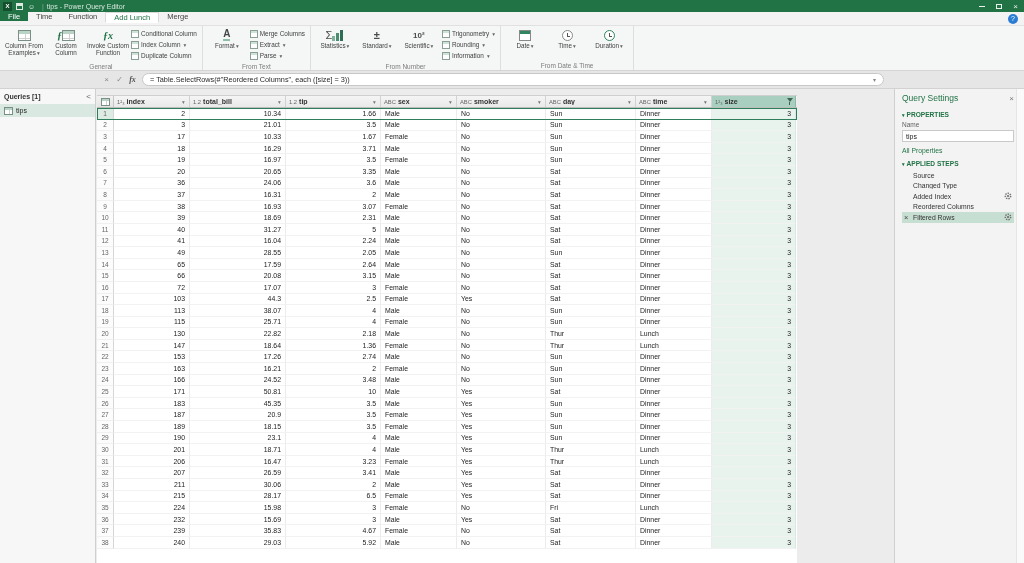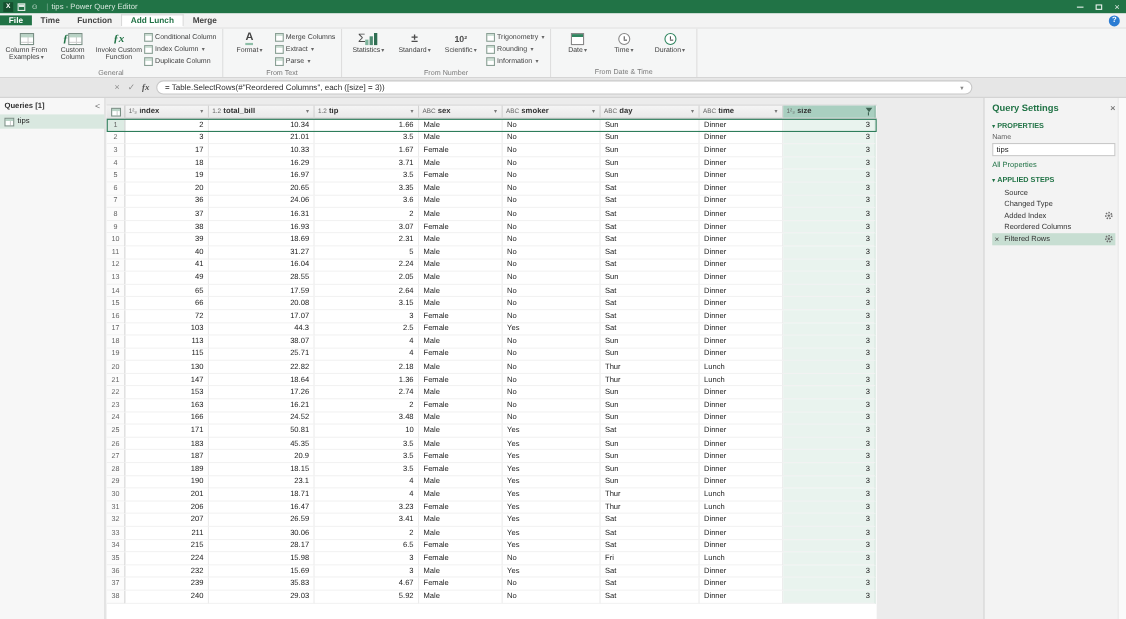--- a/index.html
+++ b/index.html
@@ -19,21 +19,21 @@
   .save-shape{width:7px;height:7px;border:1px solid #dfeae3;background:linear-gradient(#dfeae3 0 2px,transparent 2px);}
   #titlebar .sep{color:#7fae95;margin:0 3px;}
   #titlebar .title{color:#d6e5dc;}
   #titlebar .tspacer{flex:1;}
   .win-btn{width:17px;height:12px;display:flex;align-items:center;justify-content:center;color:#eaf2ee;font-size:8px;}
   .win-min-shape{width:6px;height:1px;background:#eaf2ee;}
   .win-max-shape{width:6px;height:5px;border:1px solid #eaf2ee;}
 
   
   #tabrow{position:absolute;top:12px;left:0;right:0;height:14px;background:#f3f3f3;
-    border-bottom:1px solid #e1e1e1;display:flex;align-items:center;font-size:7.5px;color:#444;z-index:9;font-weight:bold;}
+    border-bottom:1px solid #e1e1e1;display:flex;align-items:flex-start;font-size:7.5px;color:#444;z-index:9;}
   .tab{padding:0 8px;display:flex;align-items:center;}
   .tab.file{background:#217346;color:#fff;}
   .tab.active{background:#fff;border:1px solid #d9d9d9;border-bottom:1px solid #fff;color:#217346;}
   #tabrow .spacer{flex:1;}
   .help{width:10px;height:10px;border-radius:50%;background:#2b7cd3;color:#fff;font-size:7px;
     display:flex;align-items:center;justify-content:center;align-self:center;margin-right:6px;}
 
   
   #ribbon{position:absolute;top:26px;left:0;right:0;height:45px;background:#f5f6f6;
     border-bottom:1px solid #d5d5d5;display:flex;z-index:8;}
@@ -108,21 +108,21 @@
   .cell{border-right:1px solid #ececec;border-bottom:1px solid #f2f2f2;font-size:6.9px;color:#222;
     display:flex;align-items:center;padding:0 4px;white-space:nowrap;overflow:hidden;}
   .cell.num{justify-content:flex-end;}
   .cell.hlc{background:var(--sel-col-cell);border-right-color:#d8e8df;}
   .grow.selected{outline:1px solid var(--green-mid);outline-offset:-1px;}
   .grow.selected .rownum{background:#dcebe3;}
 
   
   #settings-panel{width:130px;flex:none;background:#f3f3f3;border-left:1px solid #cfcfcf;
     padding:4px 10px 4px 7px;font-size:7px;position:relative;}
-  #sp-title-row{display:flex;align-items:center;justify-content:space-between;margin-bottom:8px;font-weight:bold;}
+  #sp-title-row{display:flex;align-items:center;justify-content:space-between;margin-bottom:8px;}
   #sp-title{font-size:8.5px;color:#217346;}
   #sp-close{color:#777;font-size:8px;}
   .sec-head{color:#217346;font-weight:bold;font-size:6.6px;margin:6px 0 3px 0;display:flex;align-items:center;gap:2px;}
   .sec-head .tri{font-size:5px;color:#217346;}
   .field-label{color:#5f5f5f;font-size:6.5px;margin-bottom:2px;}
   #name-input{width:100%;height:12px;border:1px solid #c9c9c9;background:#fff;font-size:7px;
     padding:0 3px;font-family:"Liberation Sans",sans-serif;color:#222;}
   .link{color:#217346;margin-top:5px;font-size:6.8px;}
   #steps-list{margin-top:2px;}
   .step{height:10.5px;display:flex;align-items:center;padding:0 2px 0 11px;color:#333;font-size:6.8px;position:relative;}

